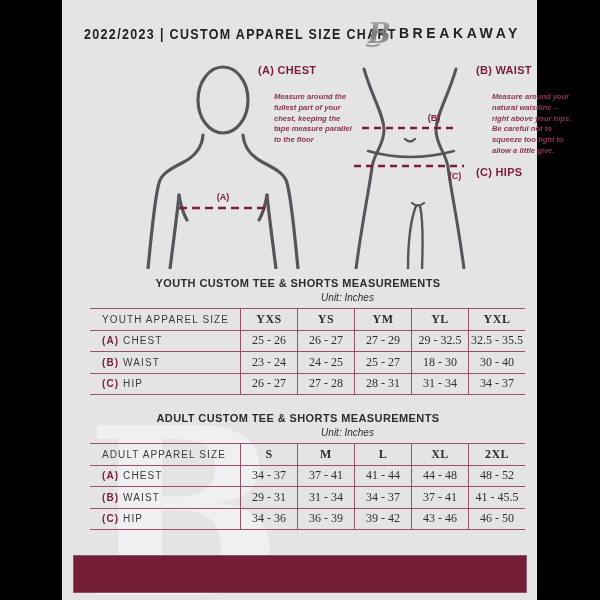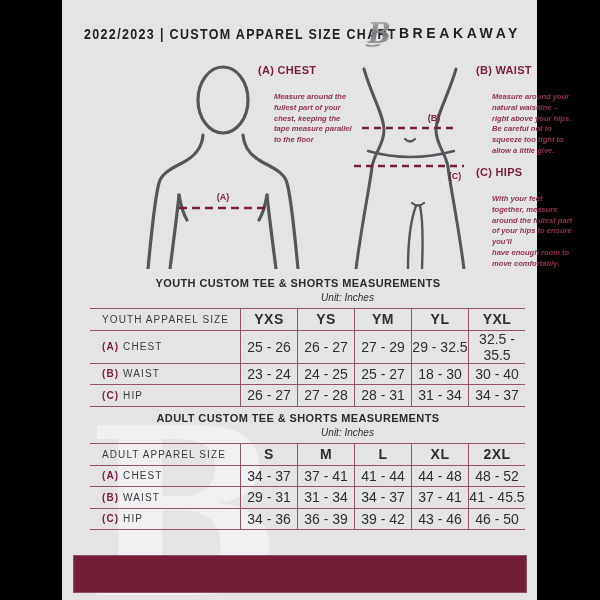--- a/index.html
+++ b/index.html
@@ -39,21 +39,21 @@
   
   .size-table{position:absolute;left:28px;width:420px;border-collapse:collapse;
               table-layout:fixed;z-index:2;}
   #youth-table{top:308px;} #adult-table{top:443px;}
   .size-table tr{border-top:1.5px solid #98516b;}
   .size-table tr:last-child{border-bottom:1.5px solid #98516b;}
   .size-table th,.size-table td{height:20.5px;padding:0;vertical-align:middle;}
   .size-table .lab{width:138px;text-align:left;padding-left:12px;font-size:10px;
                    color:#3a3a3e;letter-spacing:1.1px;font-weight:normal;}
   .size-table th.val,.size-table td.val{border-left:1.5px solid #98516b;text-align:center;
-                   width:56px;font-size:14px;color:#2e2e32;}
+                   width:56px;font-size:12px;color:#2e2e32;font-family:Liberation Serif, serif;}
   .size-table th.val{font-weight:bold;letter-spacing:.5px;}
   .size-table td.lab{font-weight:normal;}
   .size-table .pfx{color:#7a1d3a;font-weight:bold;}
 
   
   #watermark{position:absolute;left:24px;top:398px;z-index:1;font-family:"DejaVu Serif",serif;
              font-weight:bold;font-size:232px;line-height:1;color:#f0eff1;
              user-select:none;}
   #footer-bar{position:absolute;left:11px;top:555px;width:452px;height:36px;
               background:#721e37;border:1px solid #8d5066;z-index:3;}
@@ -128,27 +128,20 @@
       <h3>(B) WAIST</h3>
       <p>Measure around your
 natural waistline –
 right above your hips.
 Be careful not to
 squeeze too tight to
 allow a little give.</p>
     </div>
     <div class="instr" id="instr-hips">
       <h3>(C) HIPS</h3>
-      <p>With your feet
-together, measure
-around the fullest part
-of your hips to ensure
-you’ll
-have enough room to
-move comfortably.</p>
     </div>
 
     <div class="tbl-title" id="youth-title">YOUTH CUSTOM TEE &amp; SHORTS MEASUREMENTS</div>
     <div class="tbl-unit" id="youth-unit">Unit: Inches</div>
     <table class="size-table" id="youth-table">
         <tbody>
           <tr>
             <th class="lab">YOUTH APPAREL SIZE</th>
             <th class="val">YXS</th>
             <th class="val">YS</th>

